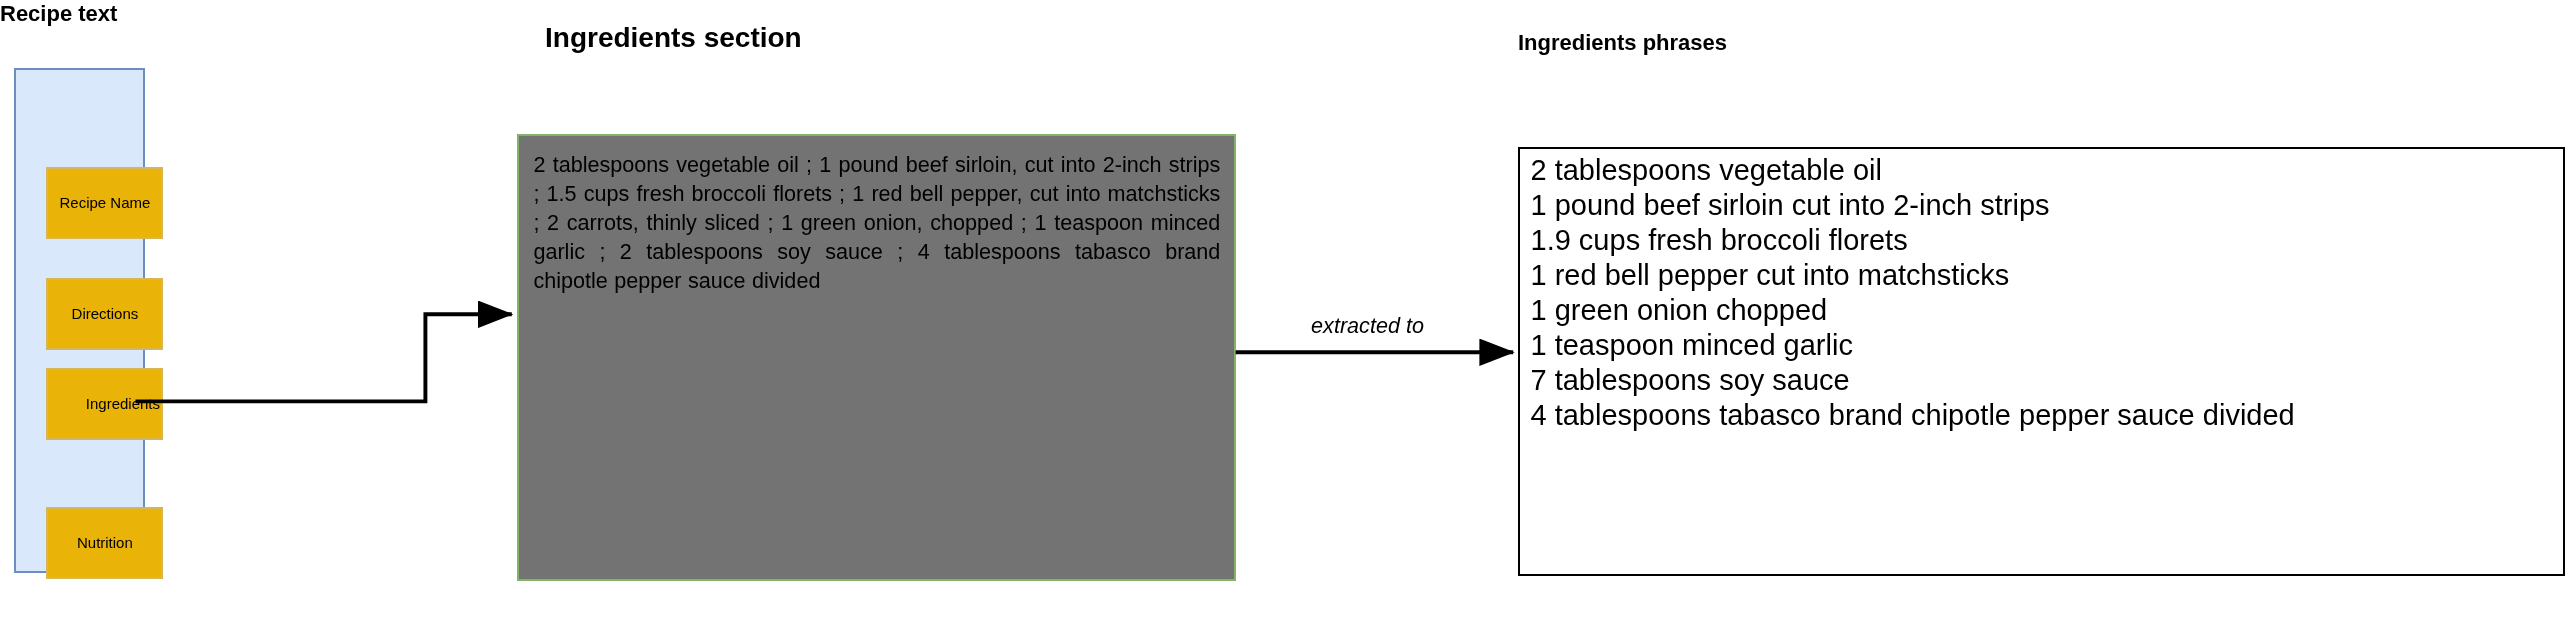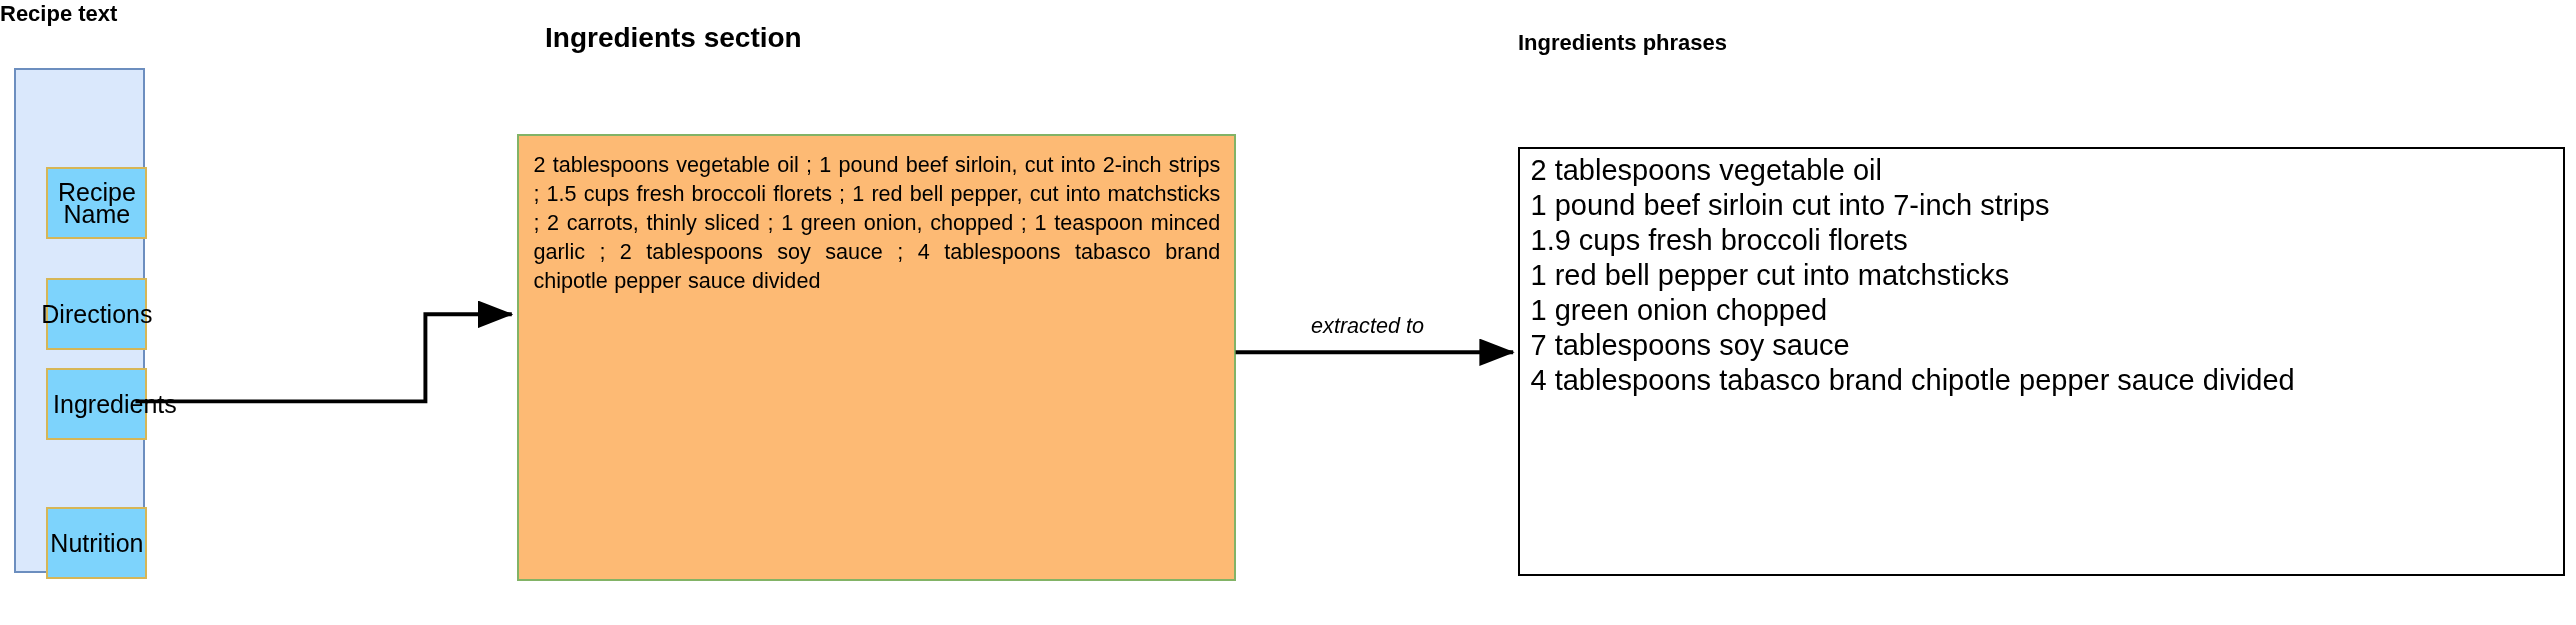--- a/index.html
+++ b/index.html
@@ -57,46 +57,46 @@
     top: 68px;
     width: 131px;
     height: 505px;
     background: #dae8fc;
     border: 2px solid #6c8ebf;
     box-sizing: border-box;
   }
   .recipe-section-box {
     position: absolute;
     left: 30px;
-    width: 101px;
+    width: 117px;
     height: 72px;
-    background: #7dd3fc;
+    background: #eab308;
     border: 2px solid #d6b656;
     box-sizing: border-box;
     display: flex;
     align-items: center;
     justify-content: center;
-    font-size: 25px;
+    font-size: 15px;
     line-height: 22px;
     color: #000000;
     text-align: center;
   }
   #recipe-section-0 { top: 97px; }
   #recipe-section-1 { top: 208px; }
   #recipe-section-2 { top: 298px; padding-left: 36px; }
   #recipe-section-3 { top: 399px; margin-top: 38px; }
 
   
   #ingredients-section-box {
     position: absolute;
     left: 517px;
     top: 134px;
     width: 719px;
     height: 447px;
-    background: #fdba74;
+    background: #737373;
     border: 2.6px solid #82b366;
     box-sizing: border-box;
   }
   #ingredients-section-text {
     position: absolute;
     left: 14.4px;
     top: 14.4px;
     width: 687px;
     font-size: 21.6px;
     line-height: 29px;
@@ -173,24 +173,25 @@
     <div class="recipe-section-box" id="recipe-section-3">Nutrition</div>
   </div>
 
   <div id="ingredients-section-box">
     <div id="ingredients-section-text">2 tablespoons vegetable oil ; 1 pound beef sirloin, cut into 2-inch strips ; 1.5 cups fresh broccoli florets ; 1 red bell pepper, cut into matchsticks ; 2 carrots, thinly sliced ; 1 green onion, chopped ; 1 teaspoon minced garlic ; 2 tablespoons soy sauce ; 4 tablespoons tabasco brand chipotle pepper sauce divided</div>
   </div>
 
   <div id="ingredients-phrases-box">
     <div id="ingredients-phrases-list">
       <div class="phrase-line">2 tablespoons vegetable oil</div>
-      <div class="phrase-line">1 pound beef sirloin cut into 7-inch strips</div>
+      <div class="phrase-line">1 pound beef sirloin cut into 2-inch strips</div>
       <div class="phrase-line">1.9 cups fresh broccoli florets</div>
       <div class="phrase-line">1 red bell pepper cut into matchsticks</div>
       <div class="phrase-line">1 green onion chopped</div>
+      <div class="phrase-line">1 teaspoon minced garlic</div>
       <div class="phrase-line">7 tablespoons soy sauce</div>
       <div class="phrase-line">4 tablespoons tabasco brand chipotle pepper sauce divided</div>
     </div>
   </div>
 
   <svg class="connector-svg" id="connector-ingredients-to-section" viewBox="0 0 3936 956" width="2576" height="626">
     <defs>
       <marker id="arrowhead" markerWidth="9" markerHeight="7" refX="8.6" refY="3.5" orient="auto" markerUnits="strokeWidth">
         <polygon points="0 0, 9 3.5, 0 7" fill="#000000"></polygon>
       </marker>

